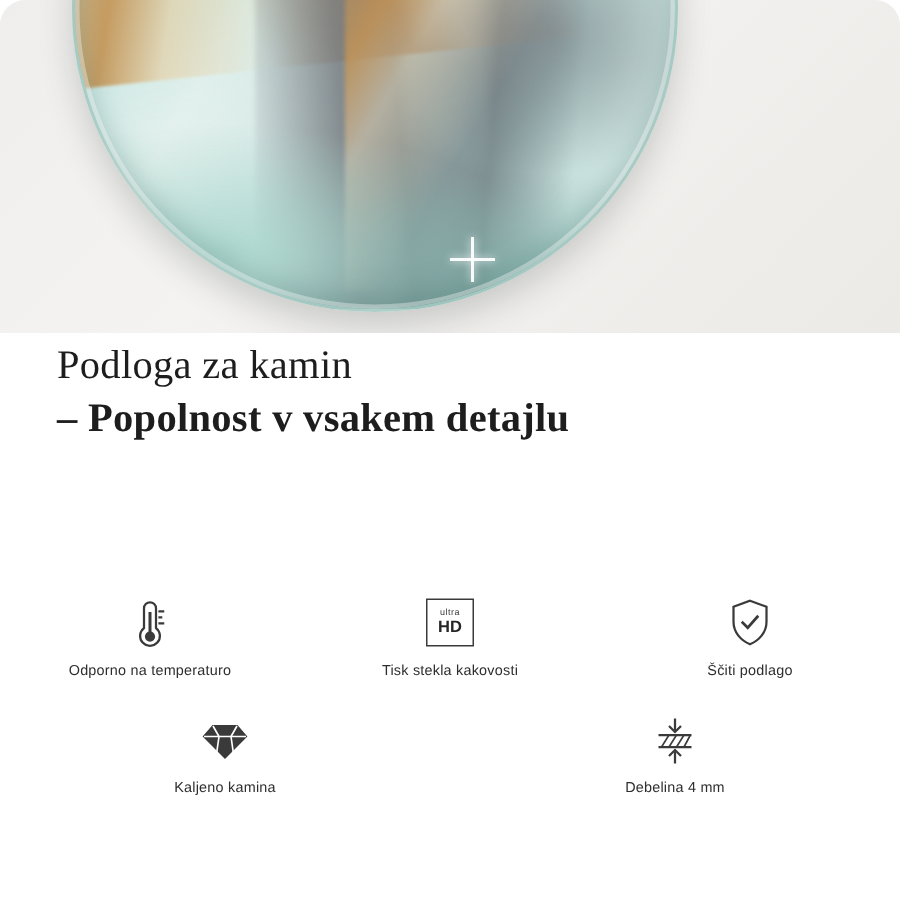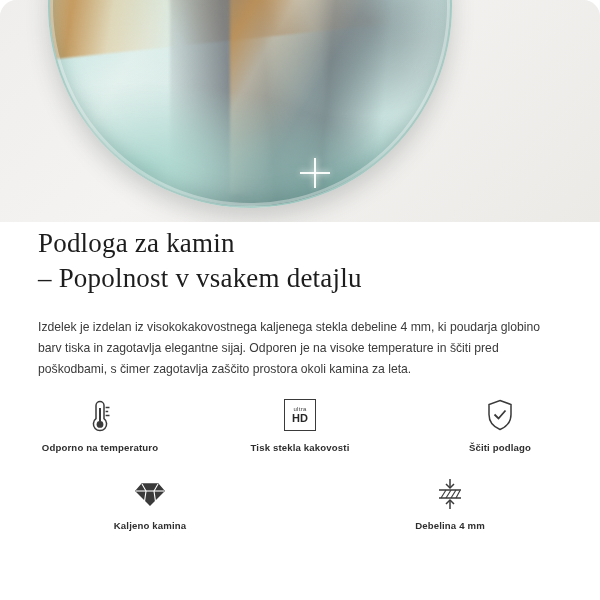--- a/index.html
+++ b/index.html
@@ -135,21 +135,21 @@
   }
   h1.title {
     margin: 0;
     font-family: "Liberation Serif", serif;
     font-weight: 400;
     font-size: 27px;
     line-height: 1.28;
     color: #1d1d1d;
     letter-spacing: 0.2px;
   }
-  .title .line2 { display: block; }
+  .title .line2 { display: block; font-weight: bold; }
   p.body-text {
     margin: 22px 0 0 0;
     font-size: 12.2px;
     line-height: 1.72;
     color: #3a3a3a;
     width: 522px;
   }
 
   
   .features {
@@ -174,21 +174,20 @@
     height: 46px;
     display: flex;
     align-items: center;
     justify-content: center;
   }
   .feature .caption {
     margin-top: 4px;
     font-size: 9.6px;
     color: #2e2e2e;
     letter-spacing: 0.15px;
-    font-weight: bold;
   }
   .ultrahd {
     width: 30px;
     height: 30px;
     border: 1.6px solid #3a3a3a;
     display: flex;
     flex-direction: column;
     align-items: center;
     justify-content: center;
     line-height: 1;
@@ -221,21 +220,20 @@
       <div class="edge"></div>
     </div>
     <div class="sparkle"></div>
   </div>
 
   <div class="content">
     <h1 class="title">
       <span>Podloga za kamin</span>
       <span class="line2">– Popolnost v vsakem detajlu</span>
     </h1>
-    <p class="body-text">Izdelek je izdelan iz visokokakovostnega kaljenega stekla debeline 4 mm, ki poudarja globino barv tiska in zagotavlja elegantne sijaj. Odporen je na visoke temperature in ščiti pred poškodbami, s čimer zagotavlja zaščito prostora okoli kamina za leta.</p>
   </div>
 
   <div class="features">
 
     <div class="feature-row">
 
       <div class="feature">
         <div class="icon-wrap">
           <svg width="34" height="38" viewBox="0 0 34 38" fill="none" stroke="#3a3a3a" stroke-width="1.5">
             <path d="M17 5.5a4 4 0 0 1 4 4v13.2a6.6 6.6 0 1 1-8 0V9.5a4 4 0 0 1 4-4z"></path>

